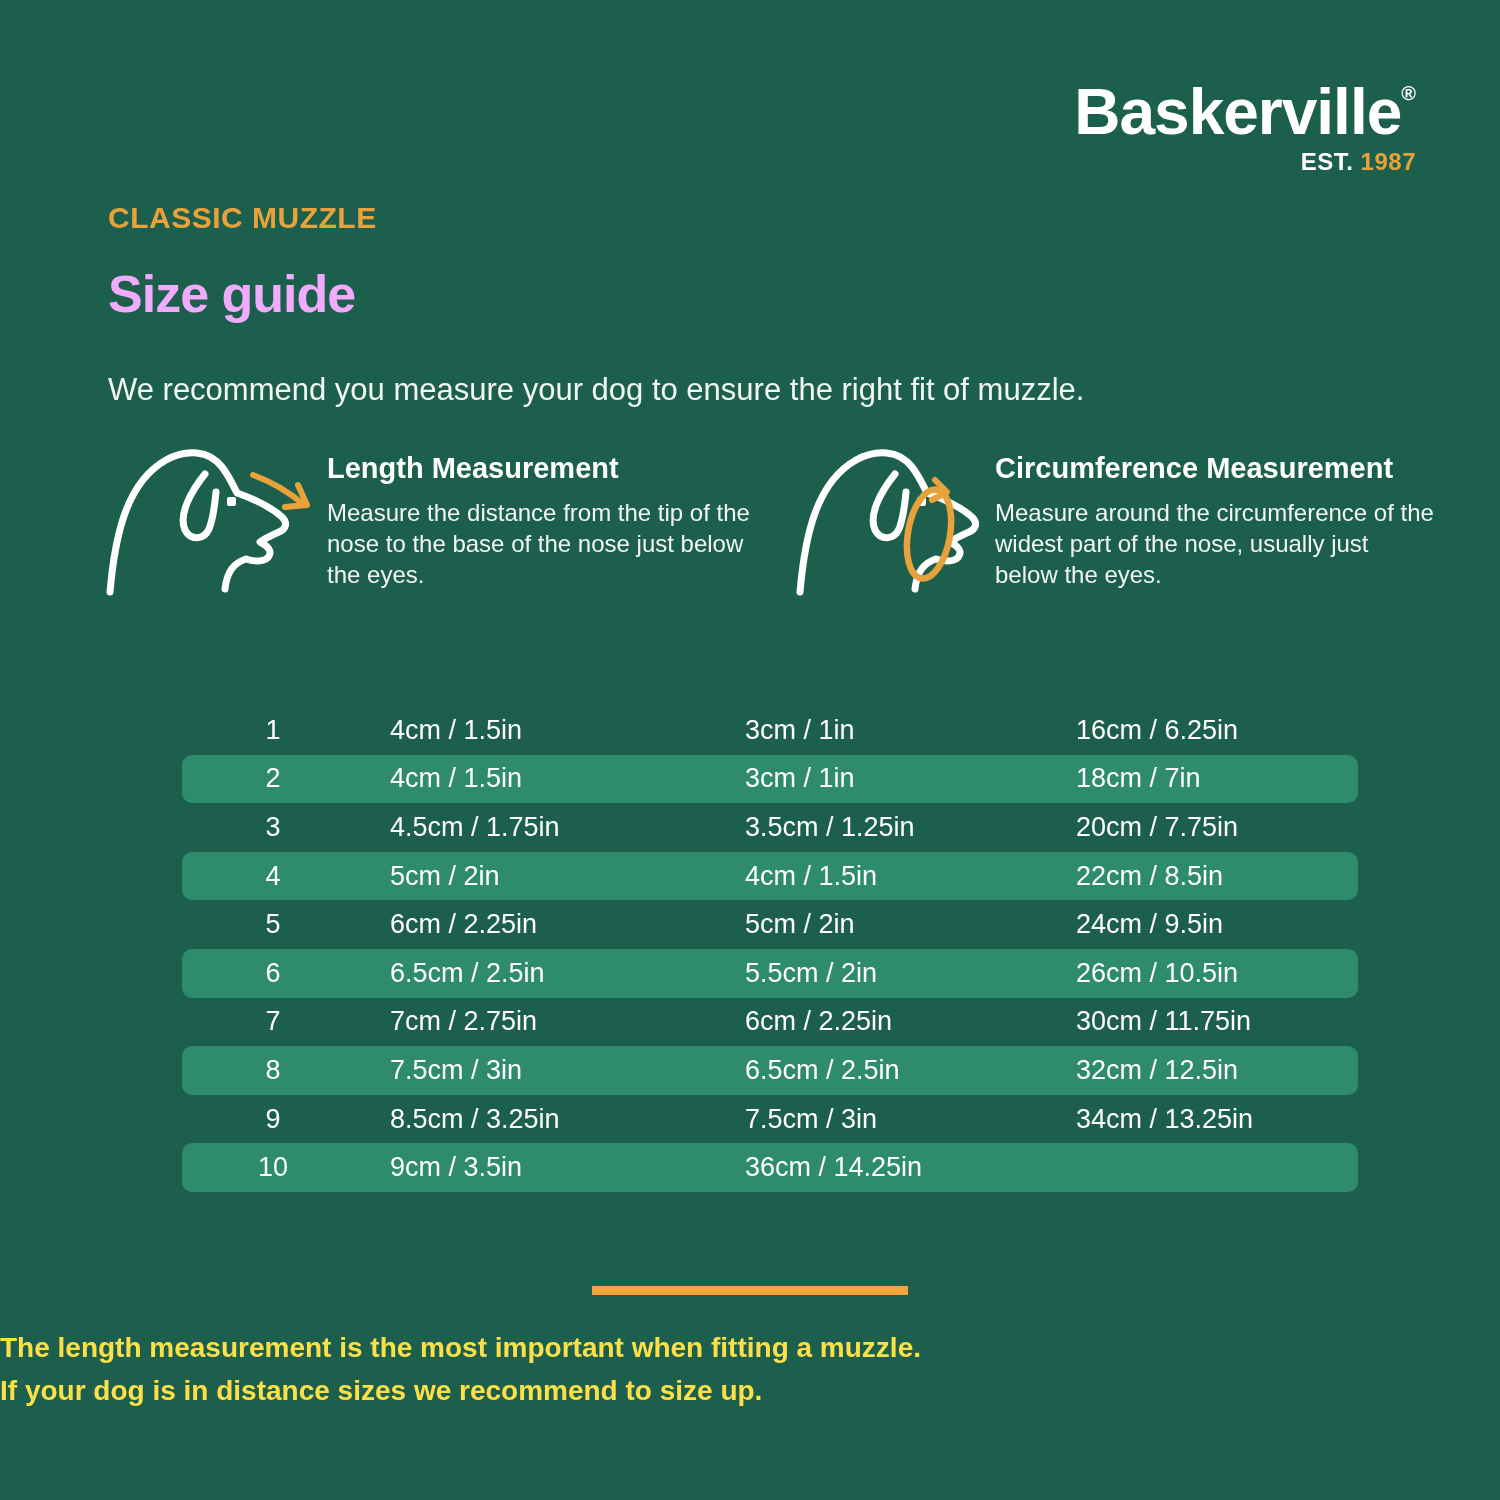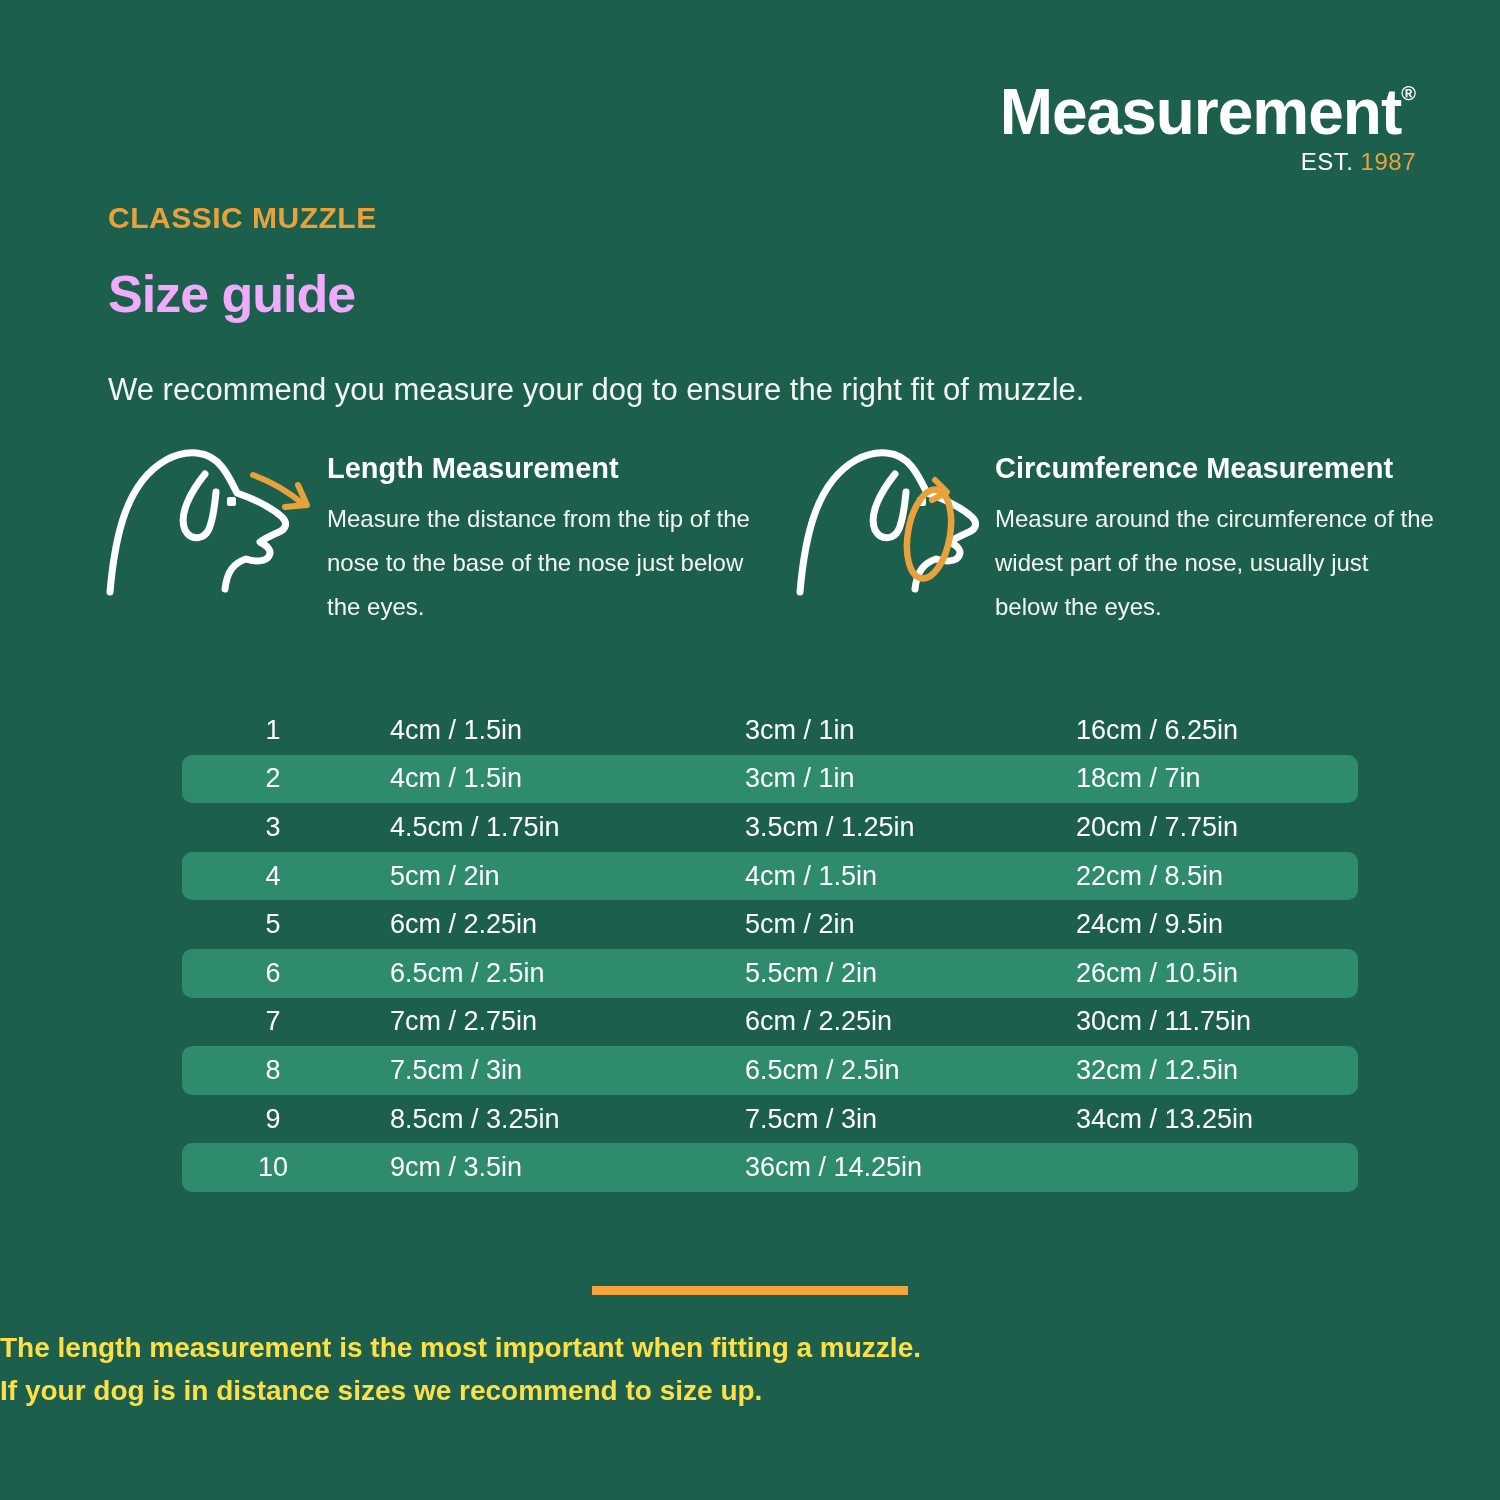--- a/index.html
+++ b/index.html
@@ -10,37 +10,37 @@
     color:#ffffff;
     position:relative;
     overflow:hidden;
   }
   .canvas{position:absolute;inset:0;}
 
   
   .logo{position:absolute;top:80px;right:84px;text-align:right;line-height:1;}
   .logo-name{font-size:64px;font-weight:800;letter-spacing:-1px;color:#fff;}
   .logo-reg{font-size:20px;font-weight:700;vertical-align:34px;letter-spacing:0;}
-  .logo-est{margin-top:6px;font-size:24px;font-weight:400;letter-spacing:0.5px;color:#fff;}
+  .logo-est{margin-top:6px;font-size:24px;font-weight:700;letter-spacing:0.5px;color:#fff;}
   .gold{color:#E9A23B;}
 
   
   .eyebrow{position:absolute;left:108px;top:201px;font-size:30px;font-weight:700;letter-spacing:0.5px;color:#E9A23B;}
   .title{position:absolute;left:108px;top:264px;margin:0;font-size:52px;font-weight:800;letter-spacing:-1px;color:#f0abfc;}
   .subtitle{position:absolute;left:108px;top:372px;margin:0;font-size:31px;font-weight:400;color:#F2F6F4;}
 
   
   .m-icon{position:absolute;width:228px;height:158px;}
   .m1-icon{left:96px;top:446px;}
   .m2-icon{left:786px;top:446px;}
   .m-text{position:absolute;top:452px;}
   .m1-text{left:327px;width:448px;}
   .m2-text{left:995px;width:442px;}
   .m-text h3{margin:0 0 12px 0;font-size:29px;font-weight:700;color:#fff;}
-  .m-text p{margin:0 0 10px 0;font-size:24px;line-height:44px;font-weight:400;color:#F2F6F4;}
+  .m-text p{margin:0 0 10px 0;font-size:24px;line-height:31px;font-weight:400;color:#F2F6F4;}
 
   
   .table{position:absolute;left:182px;top:688px;width:1176px;}
   .thead{display:flex;align-items:center;height:42px;font-size:27px;font-weight:700;}
   .tbody{margin-top:18px;}
   .trow{display:flex;align-items:center;height:48.6px;font-size:27px;font-weight:400;}
   .trow.hl{background:#2E8C6C;border-radius:10px;}
   .c1{width:182px;text-align:center;}
   .c2{width:381px;padding-left:26px;box-sizing:border-box;}
   .c3{width:331px;}
@@ -53,21 +53,21 @@
 
   svg .wline{fill:none;stroke:#ffffff;stroke-width:7;stroke-linecap:round;stroke-linejoin:round;}
   svg .oline{fill:none;stroke:#E9A23B;stroke-width:6;stroke-linecap:round;stroke-linejoin:round;}
 </style>
 </head>
 <body>
 
 <div class="canvas">
 
   <header class="logo">
-    <div class="logo-name"><span>Measurement</span><span class="logo-reg">®</span></div>
+    <div class="logo-name"><span>Baskerville</span><span class="logo-reg">®</span></div>
     <div class="logo-est">
       <span>EST.</span>
       <span class="gold">1987</span>
     </div>
   </header>
 
   <div class="eyebrow">CLASSIC MUZZLE</div>
   <h1 class="title">Size guide</h1>
   <p class="subtitle">We recommend you measure your dog to ensure the right fit of muzzle.</p>
 

